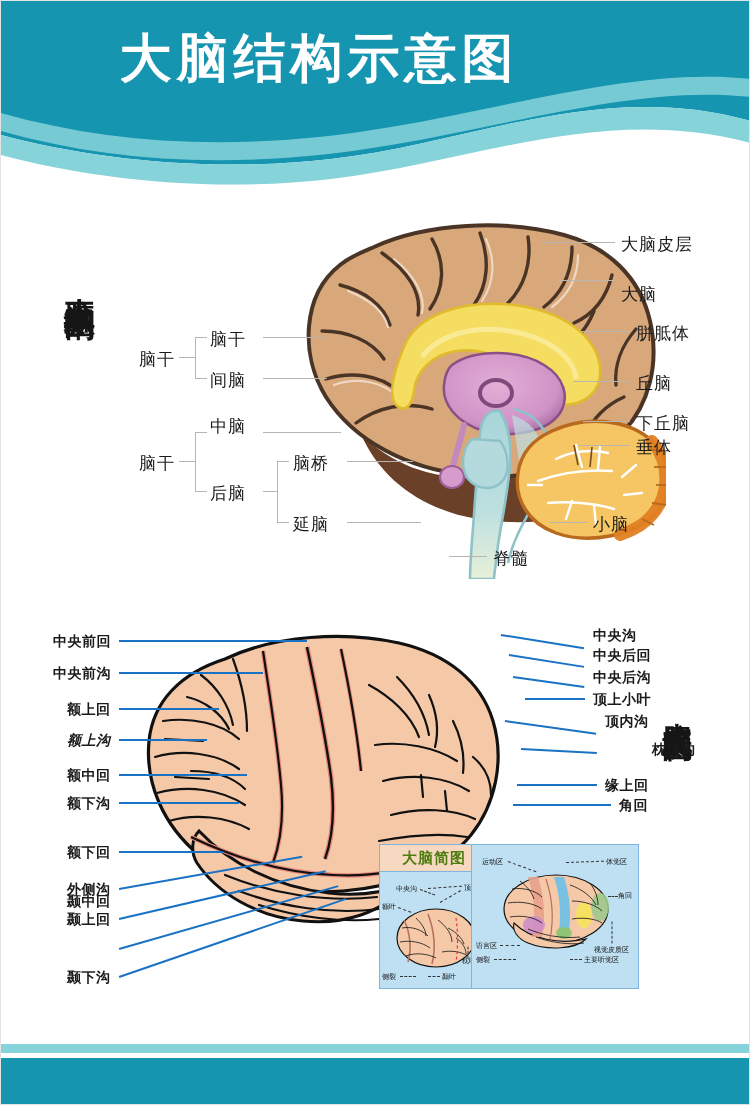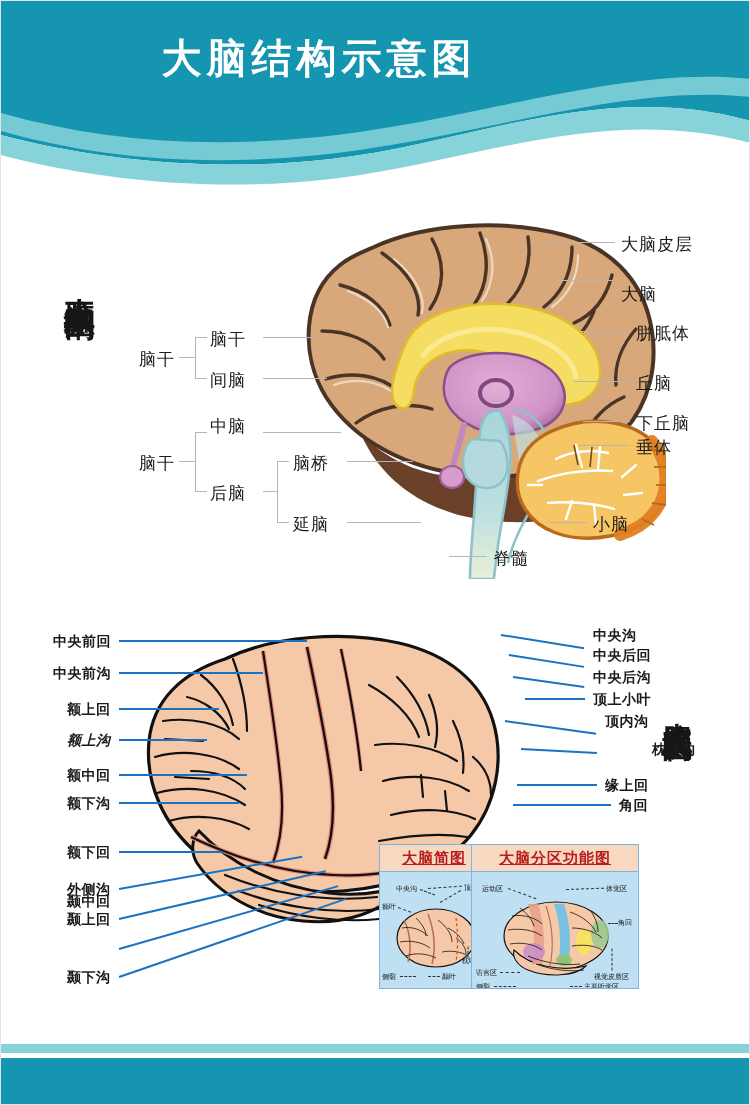--- a/index.html
+++ b/index.html
@@ -25,21 +25,21 @@
   #header {
     position: absolute; left: 0; top: 0; width: 750px; height: 190px;
     overflow: hidden;
   }
   #header svg { position: absolute; left: 0; top: 0; }
   #title {
     position: absolute; left: 0; top: 26px; width: 636px;
     text-align: center;
     color: #ffffff;
     font-family: "DejaVu Sans", "Liberation Sans", sans-serif;
-    font-size: 40px; font-weight: bold;
+    font-size: 52px; font-weight: bold;
     letter-spacing: 5px;
     line-height: 62px;
     white-space: nowrap;
   }
 
   
   #footer-thin {
     position: absolute; left: 0; top: 1043px; width: 750px; height: 9px;
     background: #87d3da;
   }
@@ -86,23 +86,23 @@
     position: absolute;
     border: 1px solid #7fb4dd;
     box-sizing: border-box;
     background: #bfe0f2;
     overflow: hidden;
   }
   .inset-head {
     height: 26px; background: #f6d9c0;
     border-bottom: 1px solid #7fb4dd;
     display: flex; align-items: center; justify-content: center;
-    color: #b91c1c;
+    color: #4d7c0f;
     font-family: "DejaVu Sans", "Liberation Sans", sans-serif;
-    font-size: 15px; font-weight: bold; letter-spacing: 1px; text-decoration: underline;
+    font-size: 15px; font-weight: bold; letter-spacing: 1px;
   }
   .inset-body { position: relative; width: 100%; height: calc(100% - 27px); }
   .inset-lbl {
     position: absolute;
     font-family: "DejaVu Sans", "Liberation Sans", sans-serif;
     font-size: 7px; color: #111; white-space: nowrap;
   }
   .inset-dash { position: absolute; border-top: 1px dashed #333; height: 0; transform-origin: 0 50%; }
 </style>
 </head>
@@ -410,21 +410,20 @@
       <div class="inset-lbl" style="left:82px; top:84px;">枕叶</div>
       <div class="inset-dash" style="left:88px; top:74px; width:12px; transform:rotate(90deg);"></div>
       <div class="inset-lbl" style="left:2px; top:100px;">侧裂</div>
       <div class="inset-dash" style="left:20px; top:104px; width:16px;"></div>
       <div class="inset-lbl" style="left:62px; top:100px;">颞叶</div>
       <div class="inset-dash" style="left:48px; top:104px; width:12px;"></div>
     </div>
   </div>
 
   <div class="inset" style="left:470px; top:843px; width:168px; height:145px;">
-    <div class="inset-head">大脑分区功能图</div>
     <div class="inset-body">
       <svg width="168" height="118" viewBox="0 0 168 118" style="position:absolute;left:0;top:0;">
         <ellipse cx="84" cy="64" rx="52" ry="34" fill="#f5c9a8" stroke="#111" stroke-width="1.2"></ellipse>
 
         <path d="M42,78 C58,94 88,100 114,94 C104,104 76,106 56,98 C46,94 40,86 42,78 Z" fill="#f5c9a8" stroke="#111" stroke-width="1.1"></path>
 
         <path d="M66,32 C72,50 74,72 70,92 L60,92 C64,72 62,50 56,32 Z" fill="#e8a189" opacity="0.9"></path>
 
         <path d="M92,32 C98,50 100,72 96,92 L86,92 C90,72 88,50 82,32 Z" fill="#6cc0e8" opacity="0.9"></path>
 

